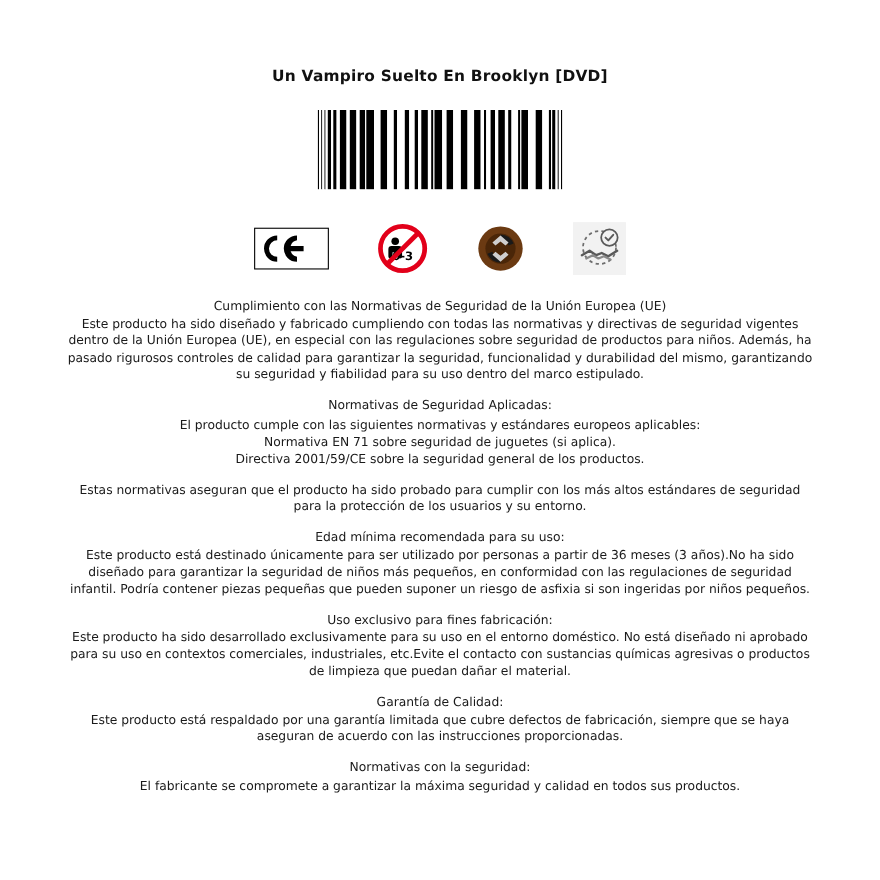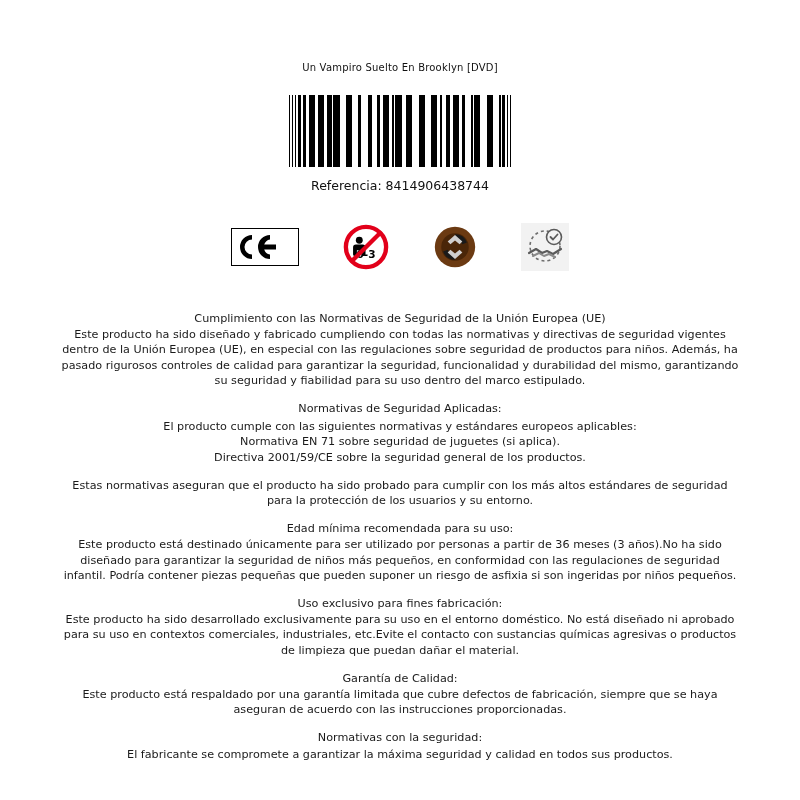--- a/index.html
+++ b/index.html
@@ -17,22 +17,22 @@
   .page {
     width: 800px;
     height: 800px;
     box-sizing: border-box;
     padding: 50px 20px 0 20px;
     display: flex;
     flex-direction: column;
     align-items: center;
   }
   .product-title {
-    font-size: 10px;
-    font-weight: normal;
+    font-size: 14px;
+    font-weight: bold;
     letter-spacing: 0.2px;
     margin-top: 12px;
     color: #111;
   }
   .barcode-block {
     margin-top: 22px;
     display: flex;
     flex-direction: column;
     align-items: center;
   }
@@ -76,21 +76,21 @@
   }
   .ce-mark svg { display:block; }
   
   .no03 { width: 46px; height: 46px; }
   
   .greendot { width: 44px; height: 44px; }
   
   .quality { width: 48px; height: 48px; background: #f2f2f2; display:block; }
 
   .body-text {
-    margin-top: 36px;
+    margin-top: 17px;
     width: 680px;
     text-align: center;
   }
   .para {
     font-size: 11.2px;
     line-height: 15.2px;
     color: #1a1a1a;
     margin: 0 0 13px 0;
   }
   .heading {
@@ -170,21 +170,20 @@
         <span style="width: 6.2px; background: rgb(0, 0, 0);"></span>
         <span style="width: 6.2px; background: rgb(255, 255, 255);"></span>
         <span style="width: 1.55px; background: rgb(0, 0, 0);"></span>
         <span style="width: 1.55px; background: rgb(255, 255, 255);"></span>
         <span style="width: 3.1px; background: rgb(0, 0, 0);"></span>
         <span style="width: 1.55px; background: rgb(255, 255, 255);"></span>
         <span style="width: 1.55px; background: rgb(0, 0, 0);"></span>
         <span style="width: 1.55px; background: rgb(255, 255, 255);"></span>
         <span style="width: 1.55px; background: rgb(0, 0, 0);"></span>
       </div>
-    <div class="reference">Referencia: 8414906438744</div>
   </div>
 
   <div class="icon-row">
 
     <div class="icon-box">
       <div class="ce-mark">
         <svg width="58" height="28" viewBox="0 0 58 28">
           <path d="M22 3 A11 11 0 1 0 22 25 A11 11 0 0 1 22 3 Z" fill="#000"></path>
           <path d="M26 3 A11 11 0 1 0 26 25 A11 11 0 0 1 26 3 Z" fill="#fff"></path>
           <path d="M26 2.2 A11.8 11.8 0 1 0 26 25.8 A11.8 11.8 0 0 1 26 2.2 Z" fill="none" stroke="#000" stroke-width="0"></path>

